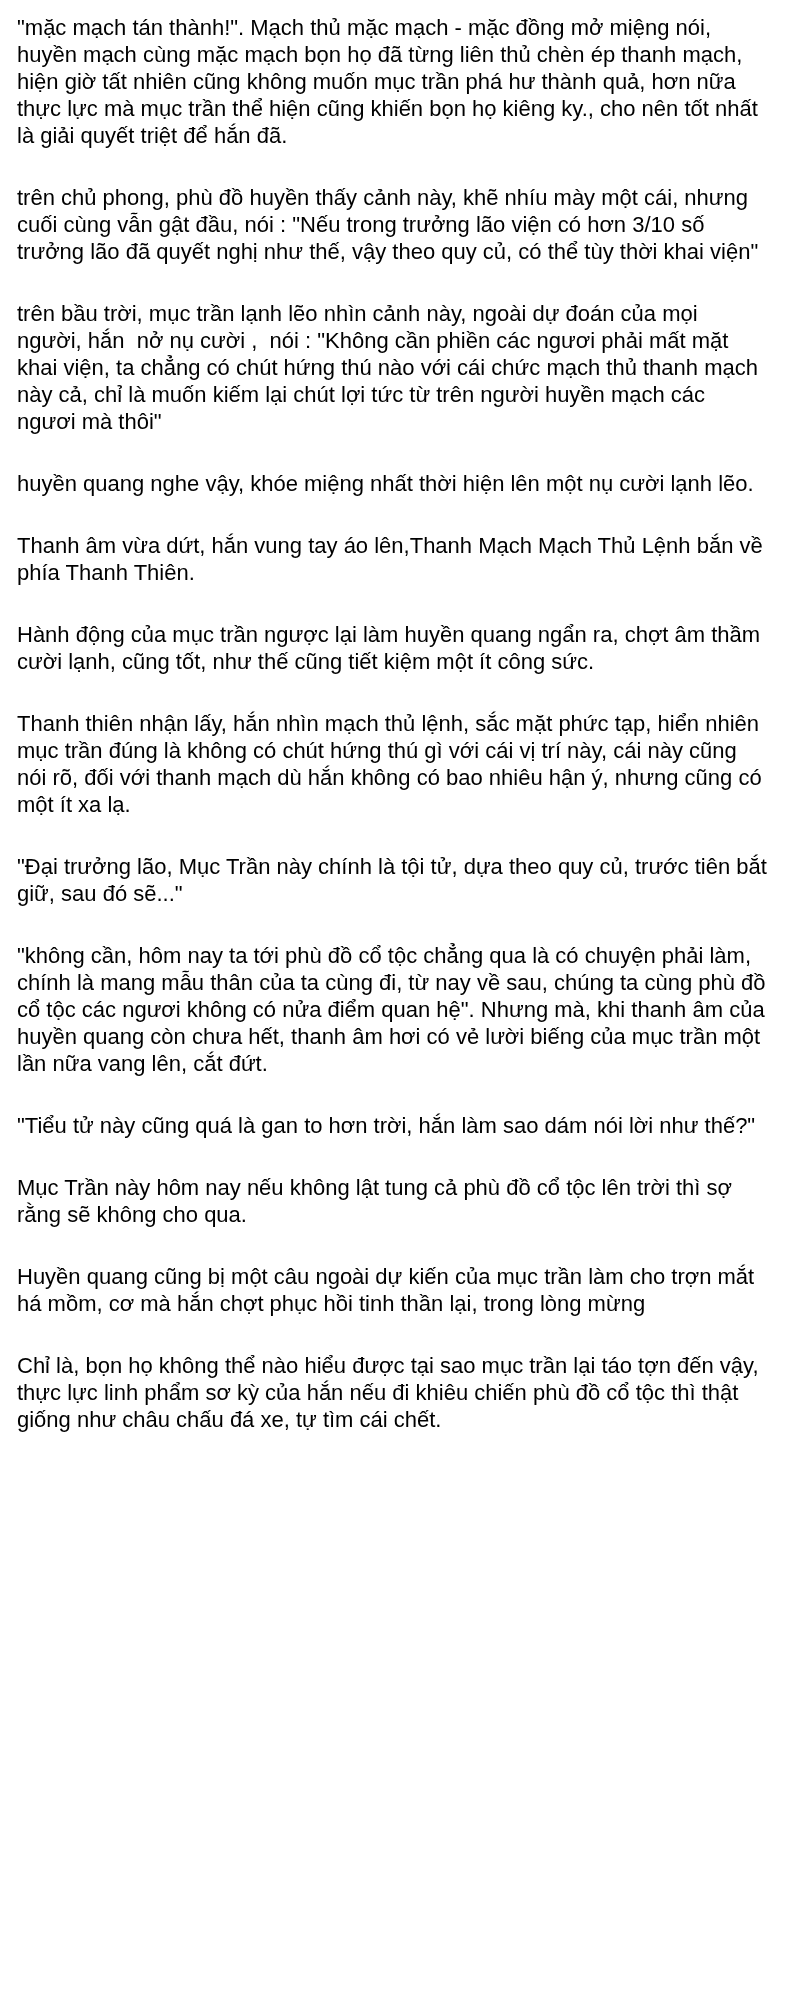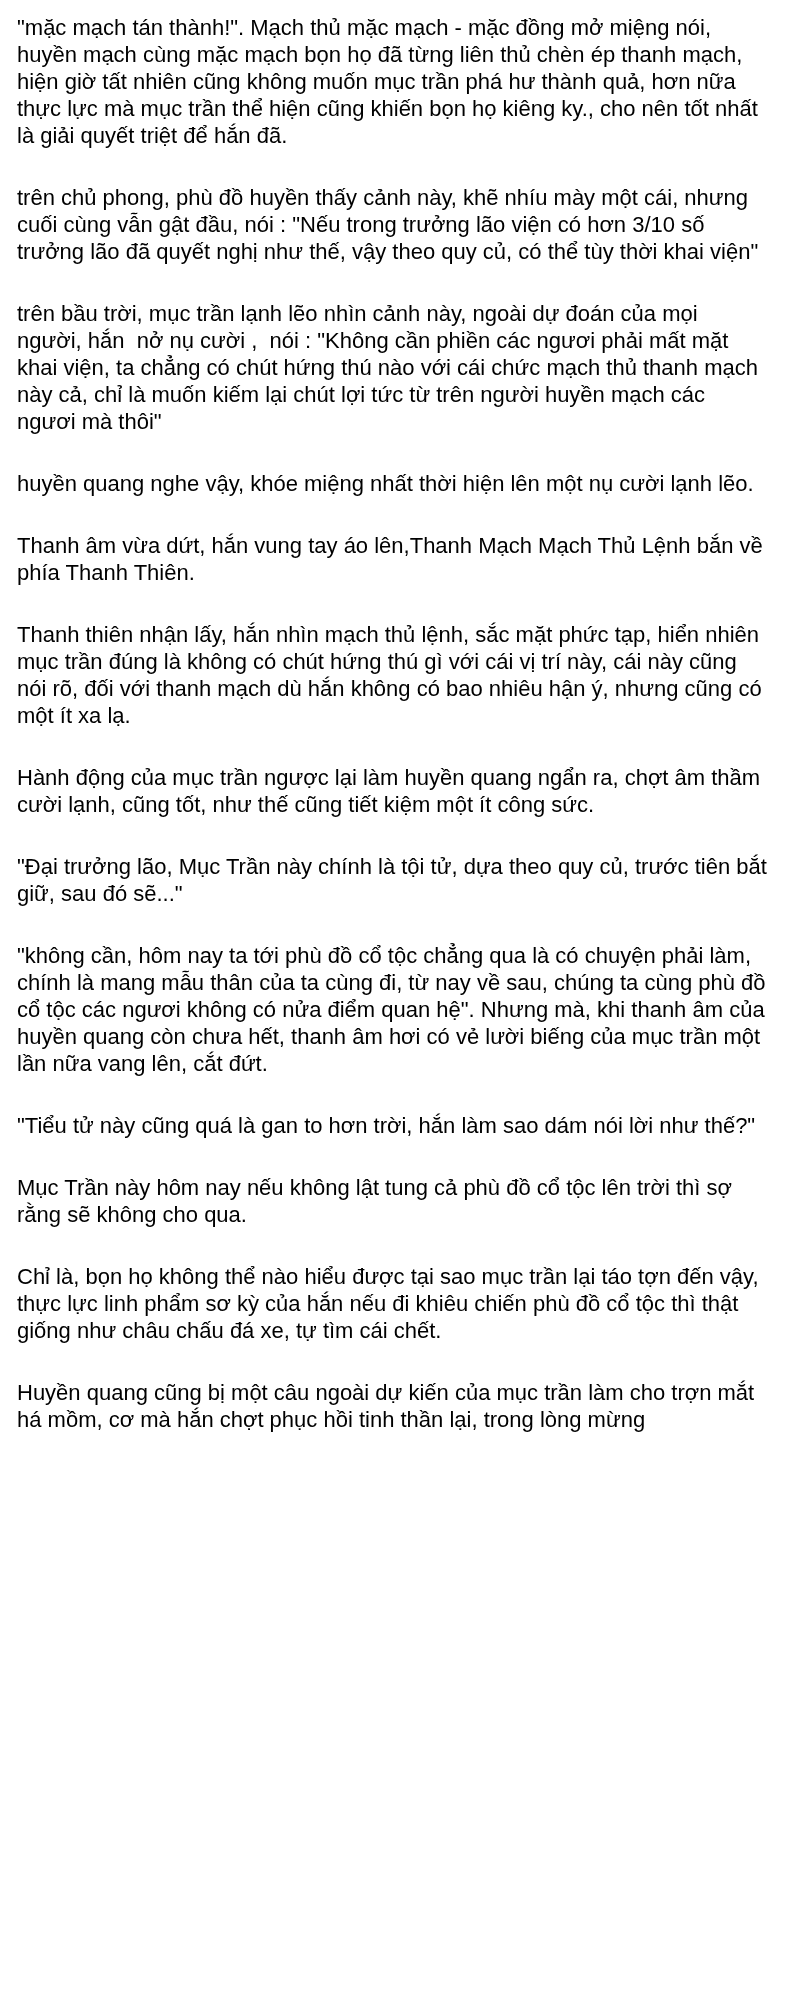--- a/index.html
+++ b/index.html
@@ -33,22 +33,22 @@
 </head>
 <body>
 
 <main class="page">
   <div id="paragraph-list">
       <p class="para">"mặc mạch tán thành!". Mạch thủ mặc mạch - mặc đồng mở miệng nói, huyền mạch cùng mặc mạch bọn họ đã từng liên thủ chèn ép thanh mạch, hiện giờ tất nhiên cũng không muốn mục trần phá hư thành quả, hơn nữa thực lực mà mục trần thể hiện cũng khiến bọn họ kiêng ky., cho nên tốt nhất là giải quyết triệt để hắn đã.</p>
       <p class="para">trên chủ phong, phù đồ huyền thấy cảnh này, khẽ nhíu mày một cái, nhưng cuối cùng vẫn gật đầu, nói : "Nếu trong trưởng lão viện có hơn 3/10 số trưởng lão đã quyết nghị như thế, vậy theo quy củ, có thể tùy thời khai viện"</p>
       <p class="para">trên bầu trời, mục trần lạnh lẽo nhìn cảnh này, ngoài dự đoán của mọi người, hắn  nở nụ cười ,  nói : "Không cần phiền các ngươi phải mất mặt khai viện, ta chẳng có chút hứng thú nào với cái chức mạch thủ thanh mạch này cả, chỉ là muốn kiếm lại chút lợi tức từ trên người huyền mạch các ngươi mà thôi"</p>
       <p class="para">huyền quang nghe vậy, khóe miệng nhất thời hiện lên một nụ cười lạnh lẽo.</p>
       <p class="para">Thanh âm vừa dứt, hắn vung tay áo lên,Thanh Mạch Mạch Thủ Lệnh bắn về phía Thanh Thiên.</p>
+      <p class="para">Hành động của mục trần ngược lại làm huyền quang ngẩn ra, chợt âm thầm cười lạnh, cũng tốt, như thế cũng tiết kiệm một ít công sức.</p>
       <p class="para">Thanh thiên nhận lấy, hắn nhìn mạch thủ lệnh, sắc mặt phức tạp, hiển nhiên mục trần đúng là không có chút hứng thú gì với cái vị trí này, cái này cũng nói rõ, đối với thanh mạch dù hắn không có bao nhiêu hận ý, nhưng cũng có một ít xa lạ.</p>
-      <p class="para">Hành động của mục trần ngược lại làm huyền quang ngẩn ra, chợt âm thầm cười lạnh, cũng tốt, như thế cũng tiết kiệm một ít công sức.</p>
       <p class="para">"Đại trưởng lão, Mục Trần này chính là tội tử, dựa theo quy củ, trước tiên bắt giữ, sau đó sẽ..."</p>
       <p class="para">"không cần, hôm nay ta tới phù đồ cổ tộc chẳng qua là có chuyện phải làm, chính là mang mẫu thân của ta cùng đi, từ nay về sau, chúng ta cùng phù đồ cổ tộc các ngươi không có nửa điểm quan hệ". Nhưng mà, khi thanh âm của huyền quang còn chưa hết, thanh âm hơi có vẻ lười biếng của mục trần một lần nữa vang lên, cắt đứt.</p>
       <p class="para">"Tiểu tử này cũng quá là gan to hơn trời, hắn làm sao dám nói lời như thế?"</p>
       <p class="para">Mục Trần này hôm nay nếu không lật tung cả phù đồ cổ tộc lên trời thì sợ rằng sẽ không cho qua.</p>
+      <p class="para">Huyền quang cũng bị một câu ngoài dự kiến của mục trần làm cho trợn mắt há mồm, cơ mà hắn chợt phục hồi tinh thần lại, trong lòng mừng</p>
       <p class="para">Chỉ là, bọn họ không thể nào hiểu được tại sao mục trần lại táo tợn đến vậy, thực lực linh phẩm sơ kỳ của hắn nếu đi khiêu chiến phù đồ cổ tộc thì thật giống như châu chấu đá xe, tự tìm cái chết.</p>
-      <p class="para">Huyền quang cũng bị một câu ngoài dự kiến của mục trần làm cho trợn mắt há mồm, cơ mà hắn chợt phục hồi tinh thần lại, trong lòng mừng</p>
     </div>
 </main>
 
 </body></html>

